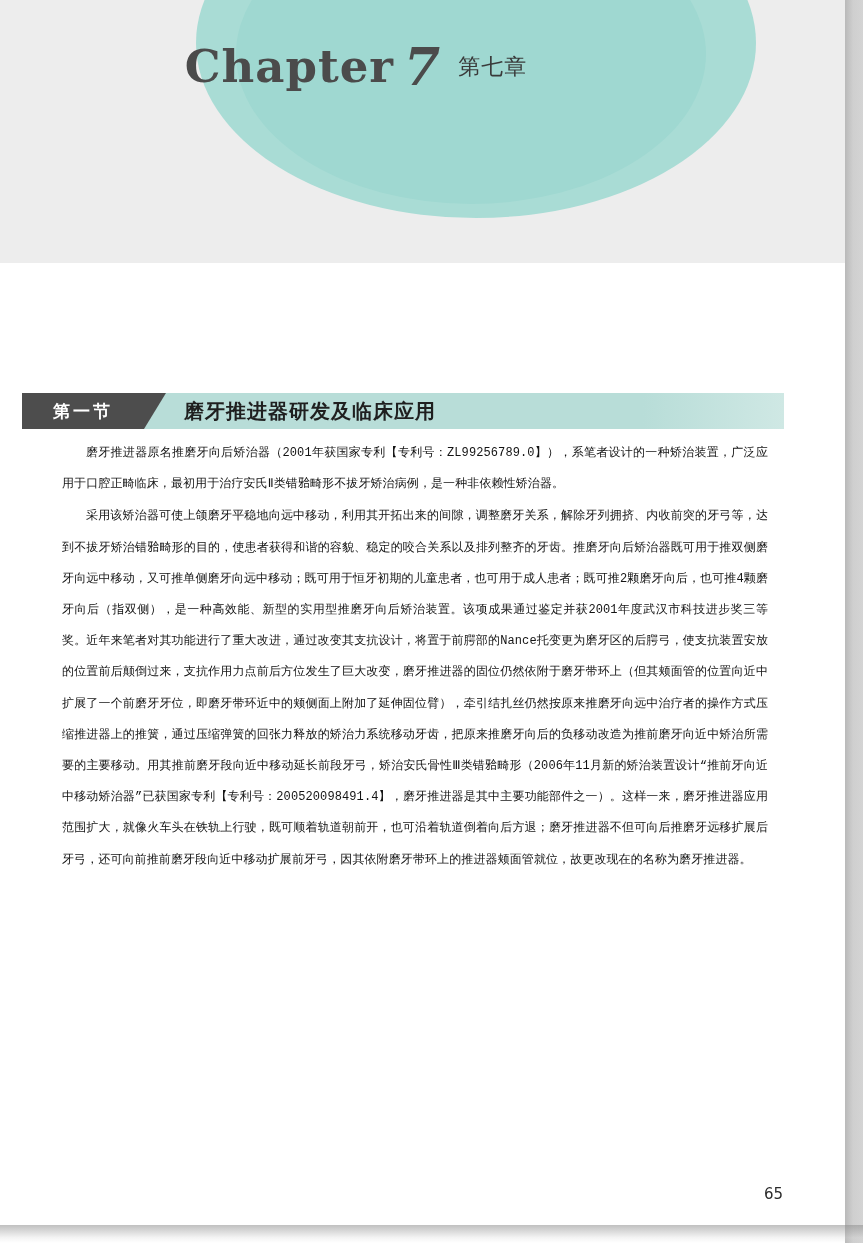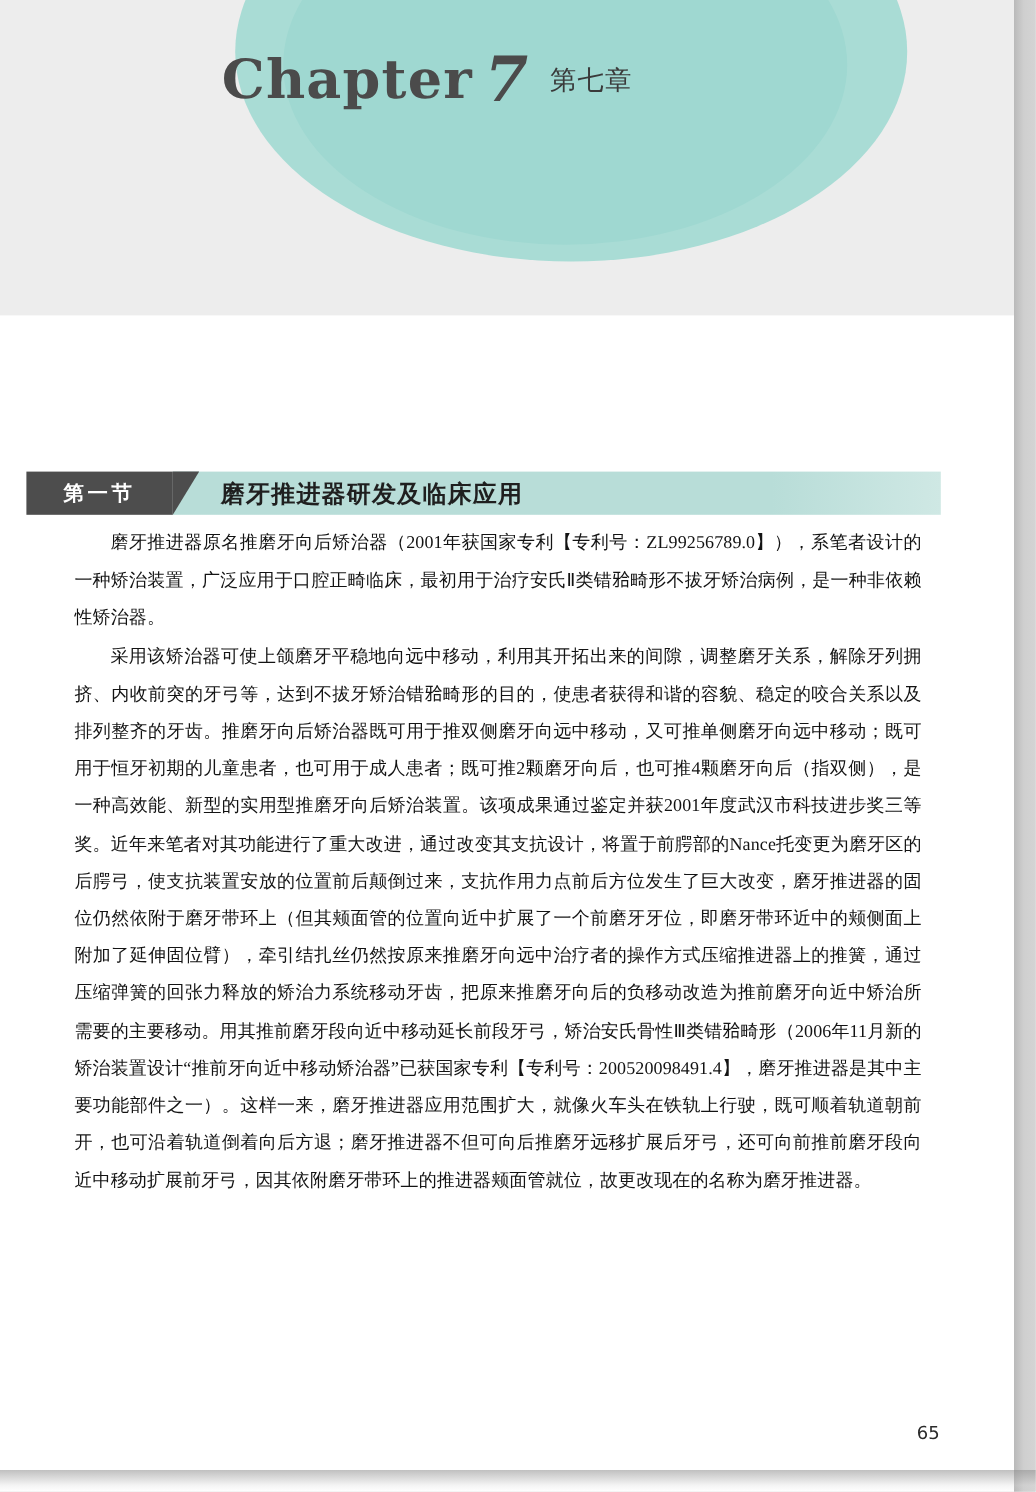--- a/index.html
+++ b/index.html
@@ -177,22 +177,22 @@
 
   
   .body-text {
     position: absolute;
     left: 62px;
     top: 175px;
     width: 722px;
   }
   .body-text p {
     margin: 0 16px 1px 0;
-    font-family: Liberation Serif, serif;
-    font-size: 15px;
+    font-family: Liberation Mono, monospace;
+    font-size: 12px;
     line-height: 31.2px;
     color: #131313;
     text-align: justify;
     text-justify: inter-character;
     text-indent: 2em;
     letter-spacing: 0.1px;
   }
 
   
   .folio {

